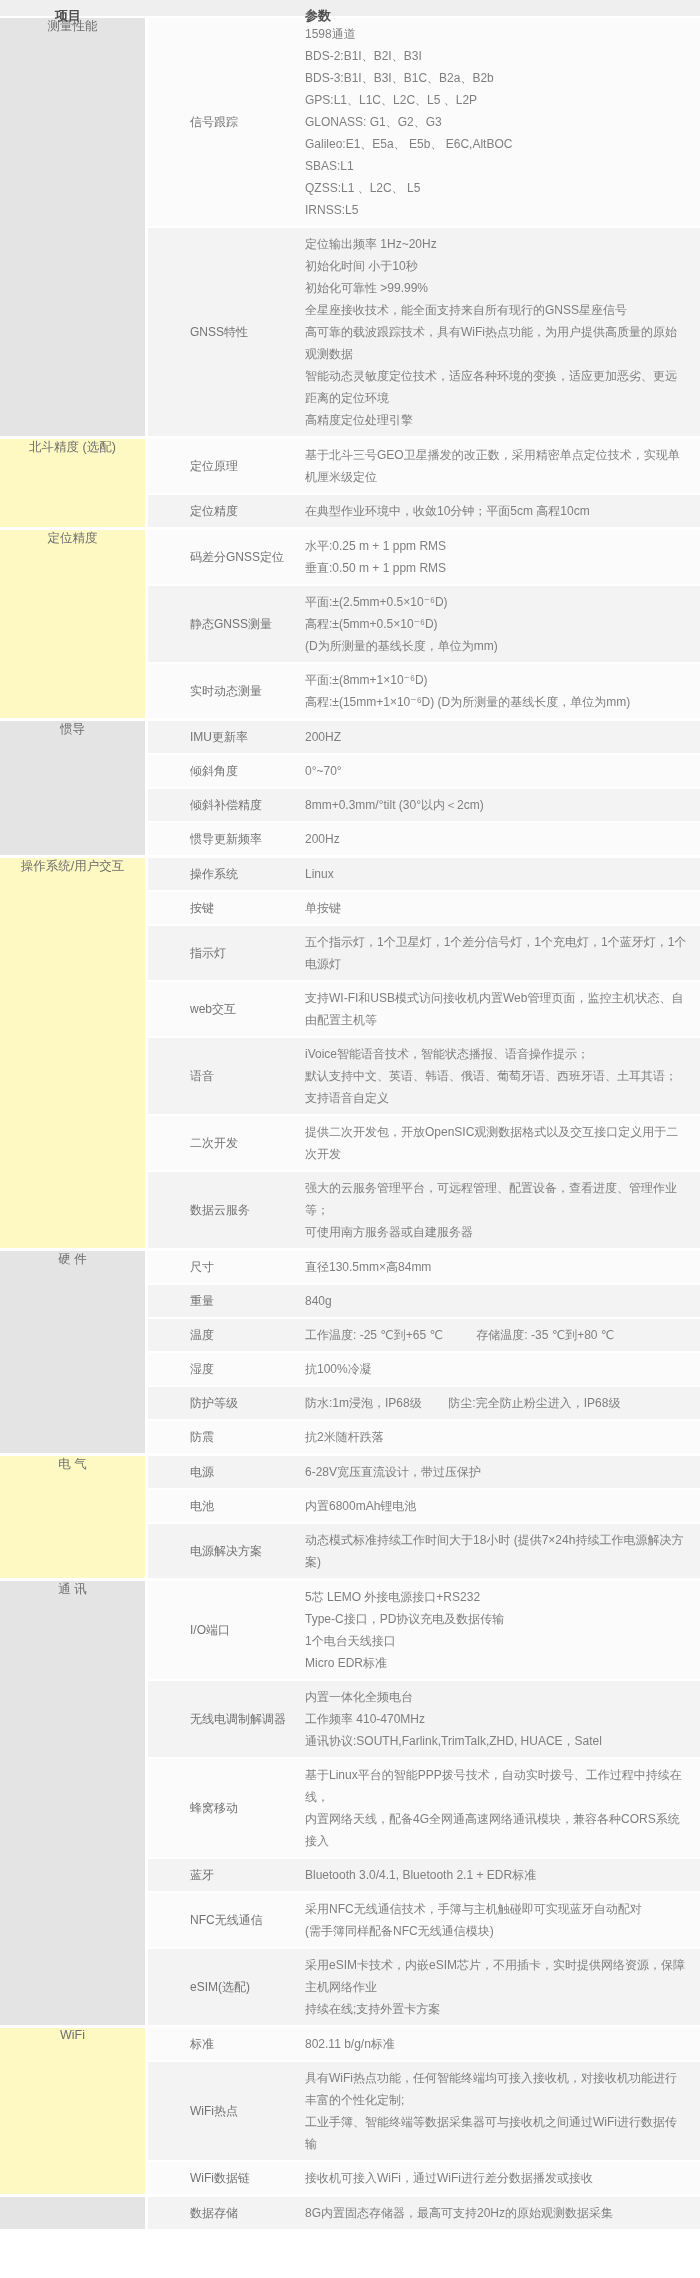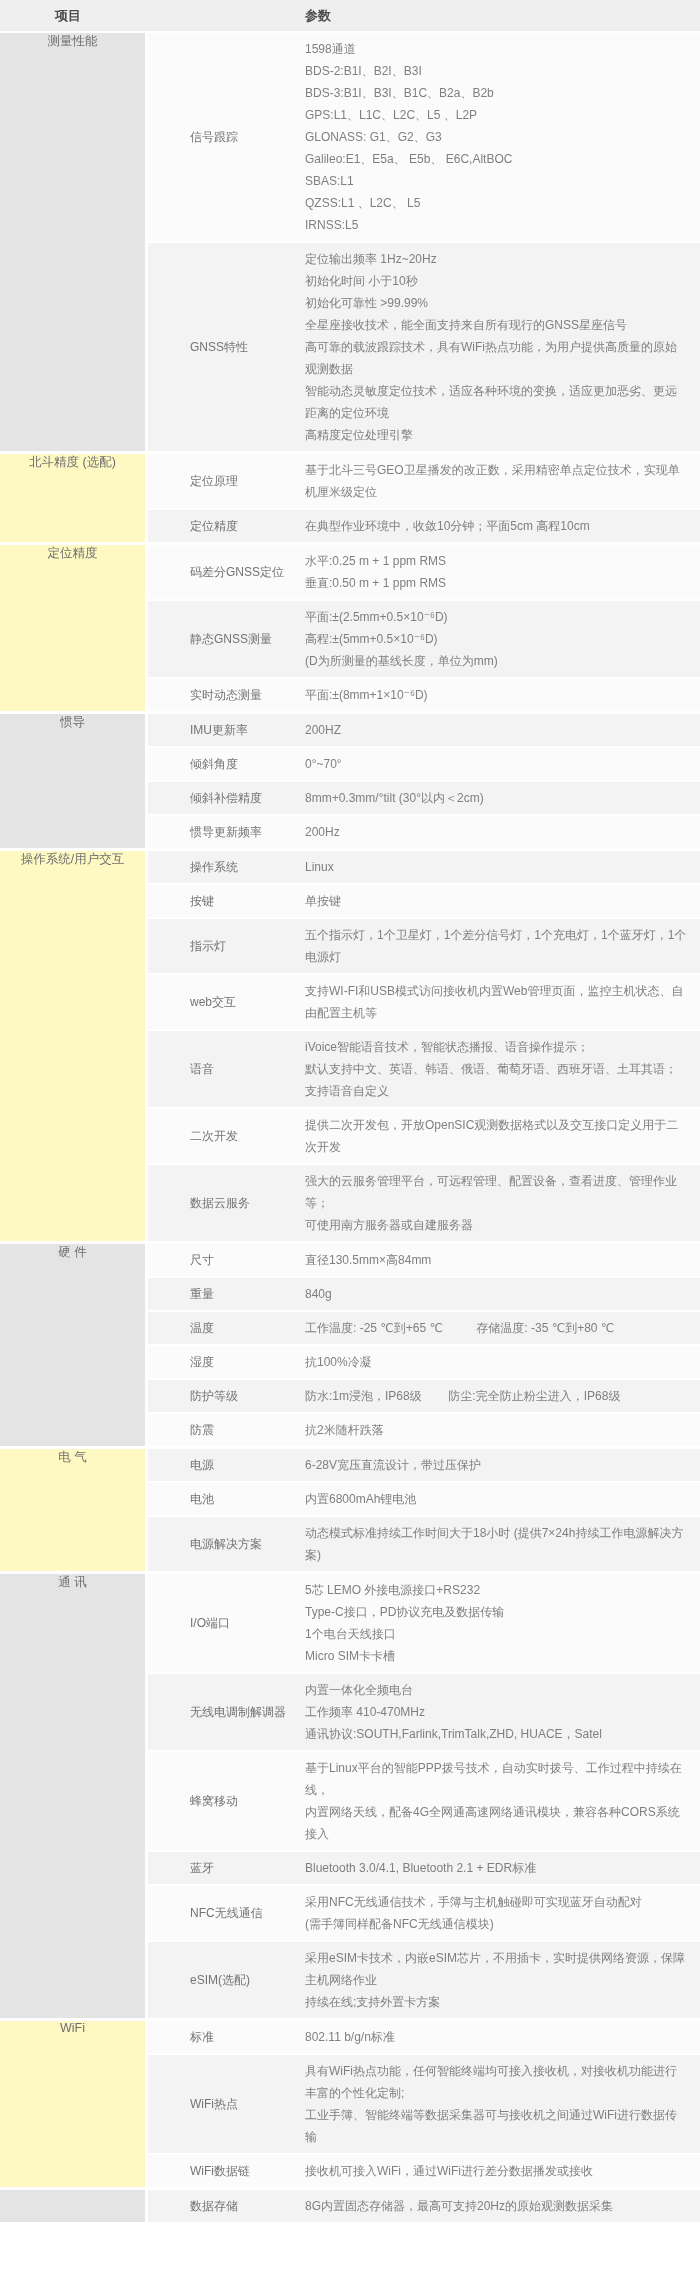--- a/index.html
+++ b/index.html
@@ -1,19 +1,19 @@
 <!DOCTYPE html>
 <html><head>
 <meta charset="utf-8">
 <style>
   html,body { margin:0; padding:0; background:#ffffff; }
   body { width:700px; font-family:"Liberation Sans","DejaVu Sans",sans-serif; }
   .spec { width:700px; }
 
-  .hdr { position:relative; height:31px; background:#efefef; margin-bottom:2px; }
+  .hdr { position:relative; height:16px; background:#efefef; margin-bottom:2px; }
   .hdr span { position:absolute; top:0; line-height:31px; font-size:13px; font-weight:bold; color:#4c4c4c; }
   .hdr-item { left:55px; }
   .hdr-param { left:305px; }
 
   .block { display:flex; margin-bottom:3px; }
   .cat { width:145px; flex:0 0 145px; display:flex; justify-content:center; }
   .cat.light { background:#e4e4e4; }
   .cat.dark  { background:#fef9c3; }
   .cat-label { font-size:12.5px; color:#6e6e6e; text-align:center; padding:0 8px; }
 
@@ -104,20 +104,21 @@
             <div class="lines">
               <div class="line">平面:±(2.5mm+0.5×10⁻⁶D)</div>
               <div class="line">高程:±(5mm+0.5×10⁻⁶D)</div>
               <div class="line">(D为所测量的基线长度，单位为mm)</div>
             </div>
           </div>
           <div class="row even">
             <div class="row-label">实时动态测量</div>
             <div class="lines">
               <div class="line">平面:±(8mm+1×10⁻⁶D)</div>
+              <div class="line">高程:±(15mm+1×10⁻⁶D) (D为所测量的基线长度，单位为mm)</div>
             </div>
           </div>
         </div>
       </div>
       <div class="block">
         <div class="cat light">
           <div class="cat-label">惯导</div>
         </div>
         <div class="rows">
           <div class="row odd">
@@ -269,21 +270,21 @@
         <div class="cat light">
           <div class="cat-label">通 讯</div>
         </div>
         <div class="rows">
           <div class="row even">
             <div class="row-label">I/O端口</div>
             <div class="lines">
               <div class="line">5芯 LEMO 外接电源接口+RS232</div>
               <div class="line">Type-C接口，PD协议充电及数据传输</div>
               <div class="line">1个电台天线接口</div>
-              <div class="line">Micro SIM卡卡槽</div>
+              <div class="line">Micro EDR标准</div>
             </div>
           </div>
           <div class="row odd">
             <div class="row-label">无线电调制解调器</div>
             <div class="lines">
               <div class="line">内置一体化全频电台</div>
               <div class="line">工作频率 410-470MHz</div>
               <div class="line">通讯协议:SOUTH,Farlink,TrimTalk,ZHD, HUACE，Satel</div>
             </div>
           </div>

